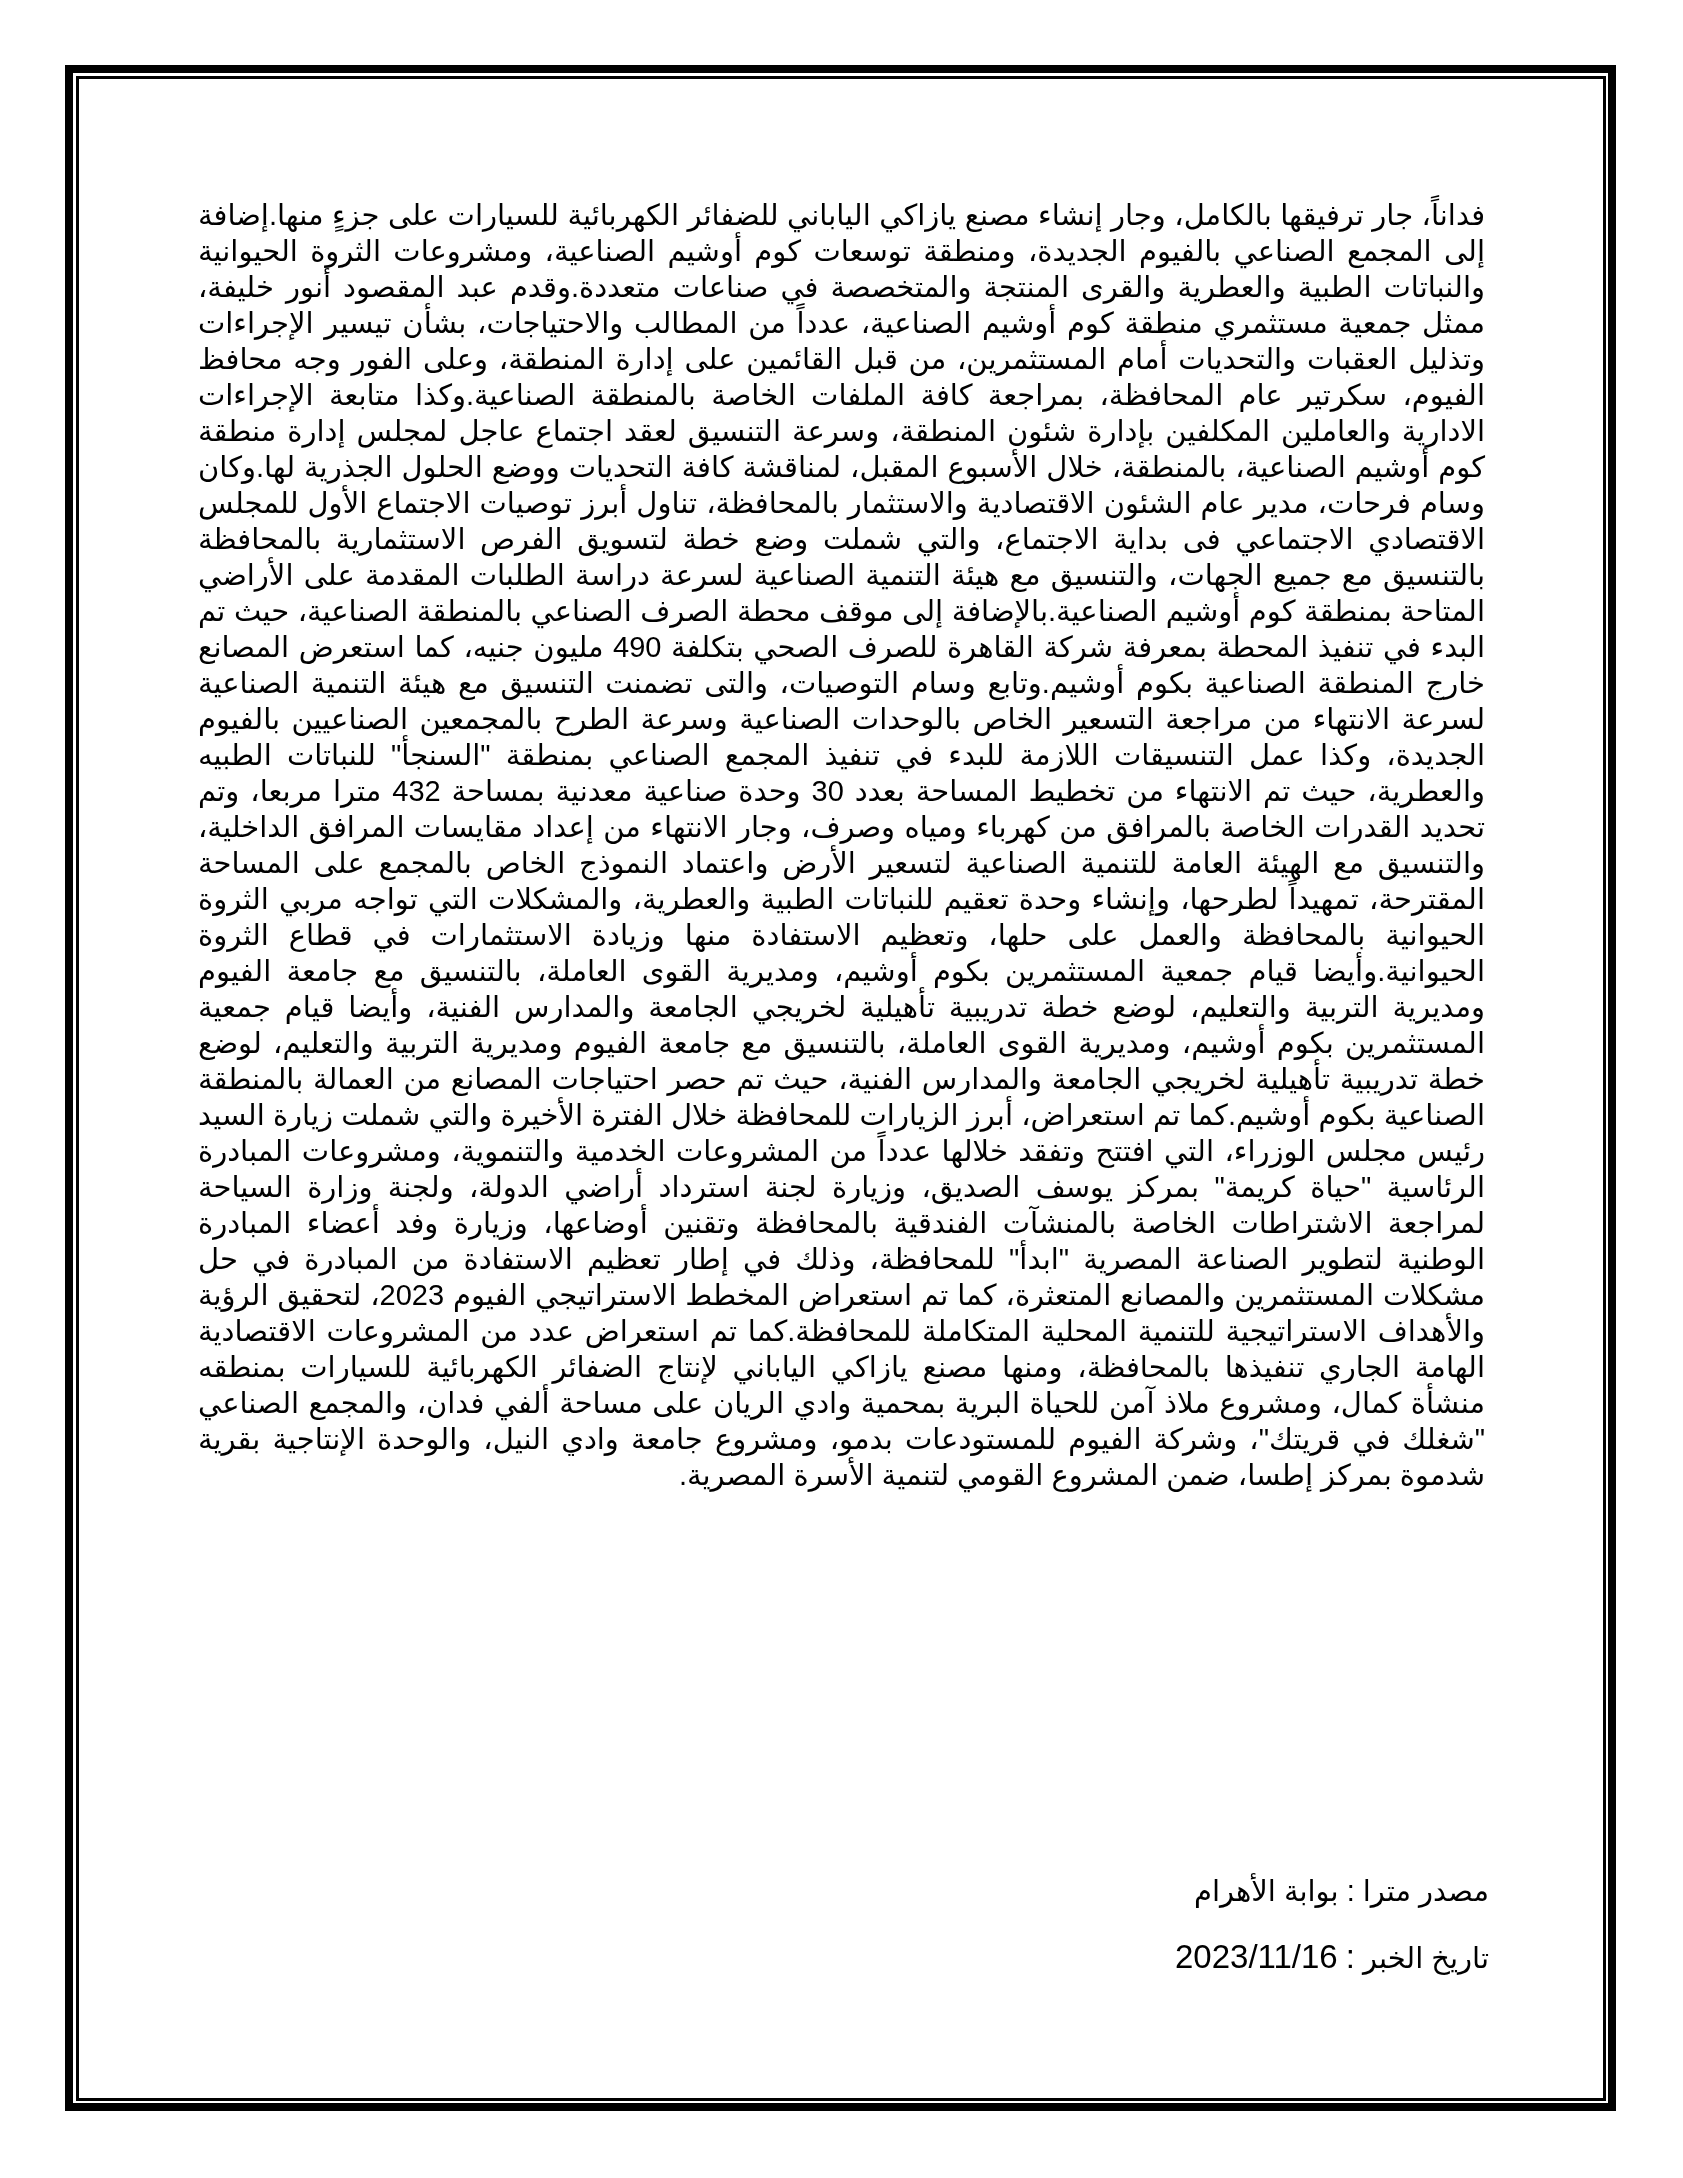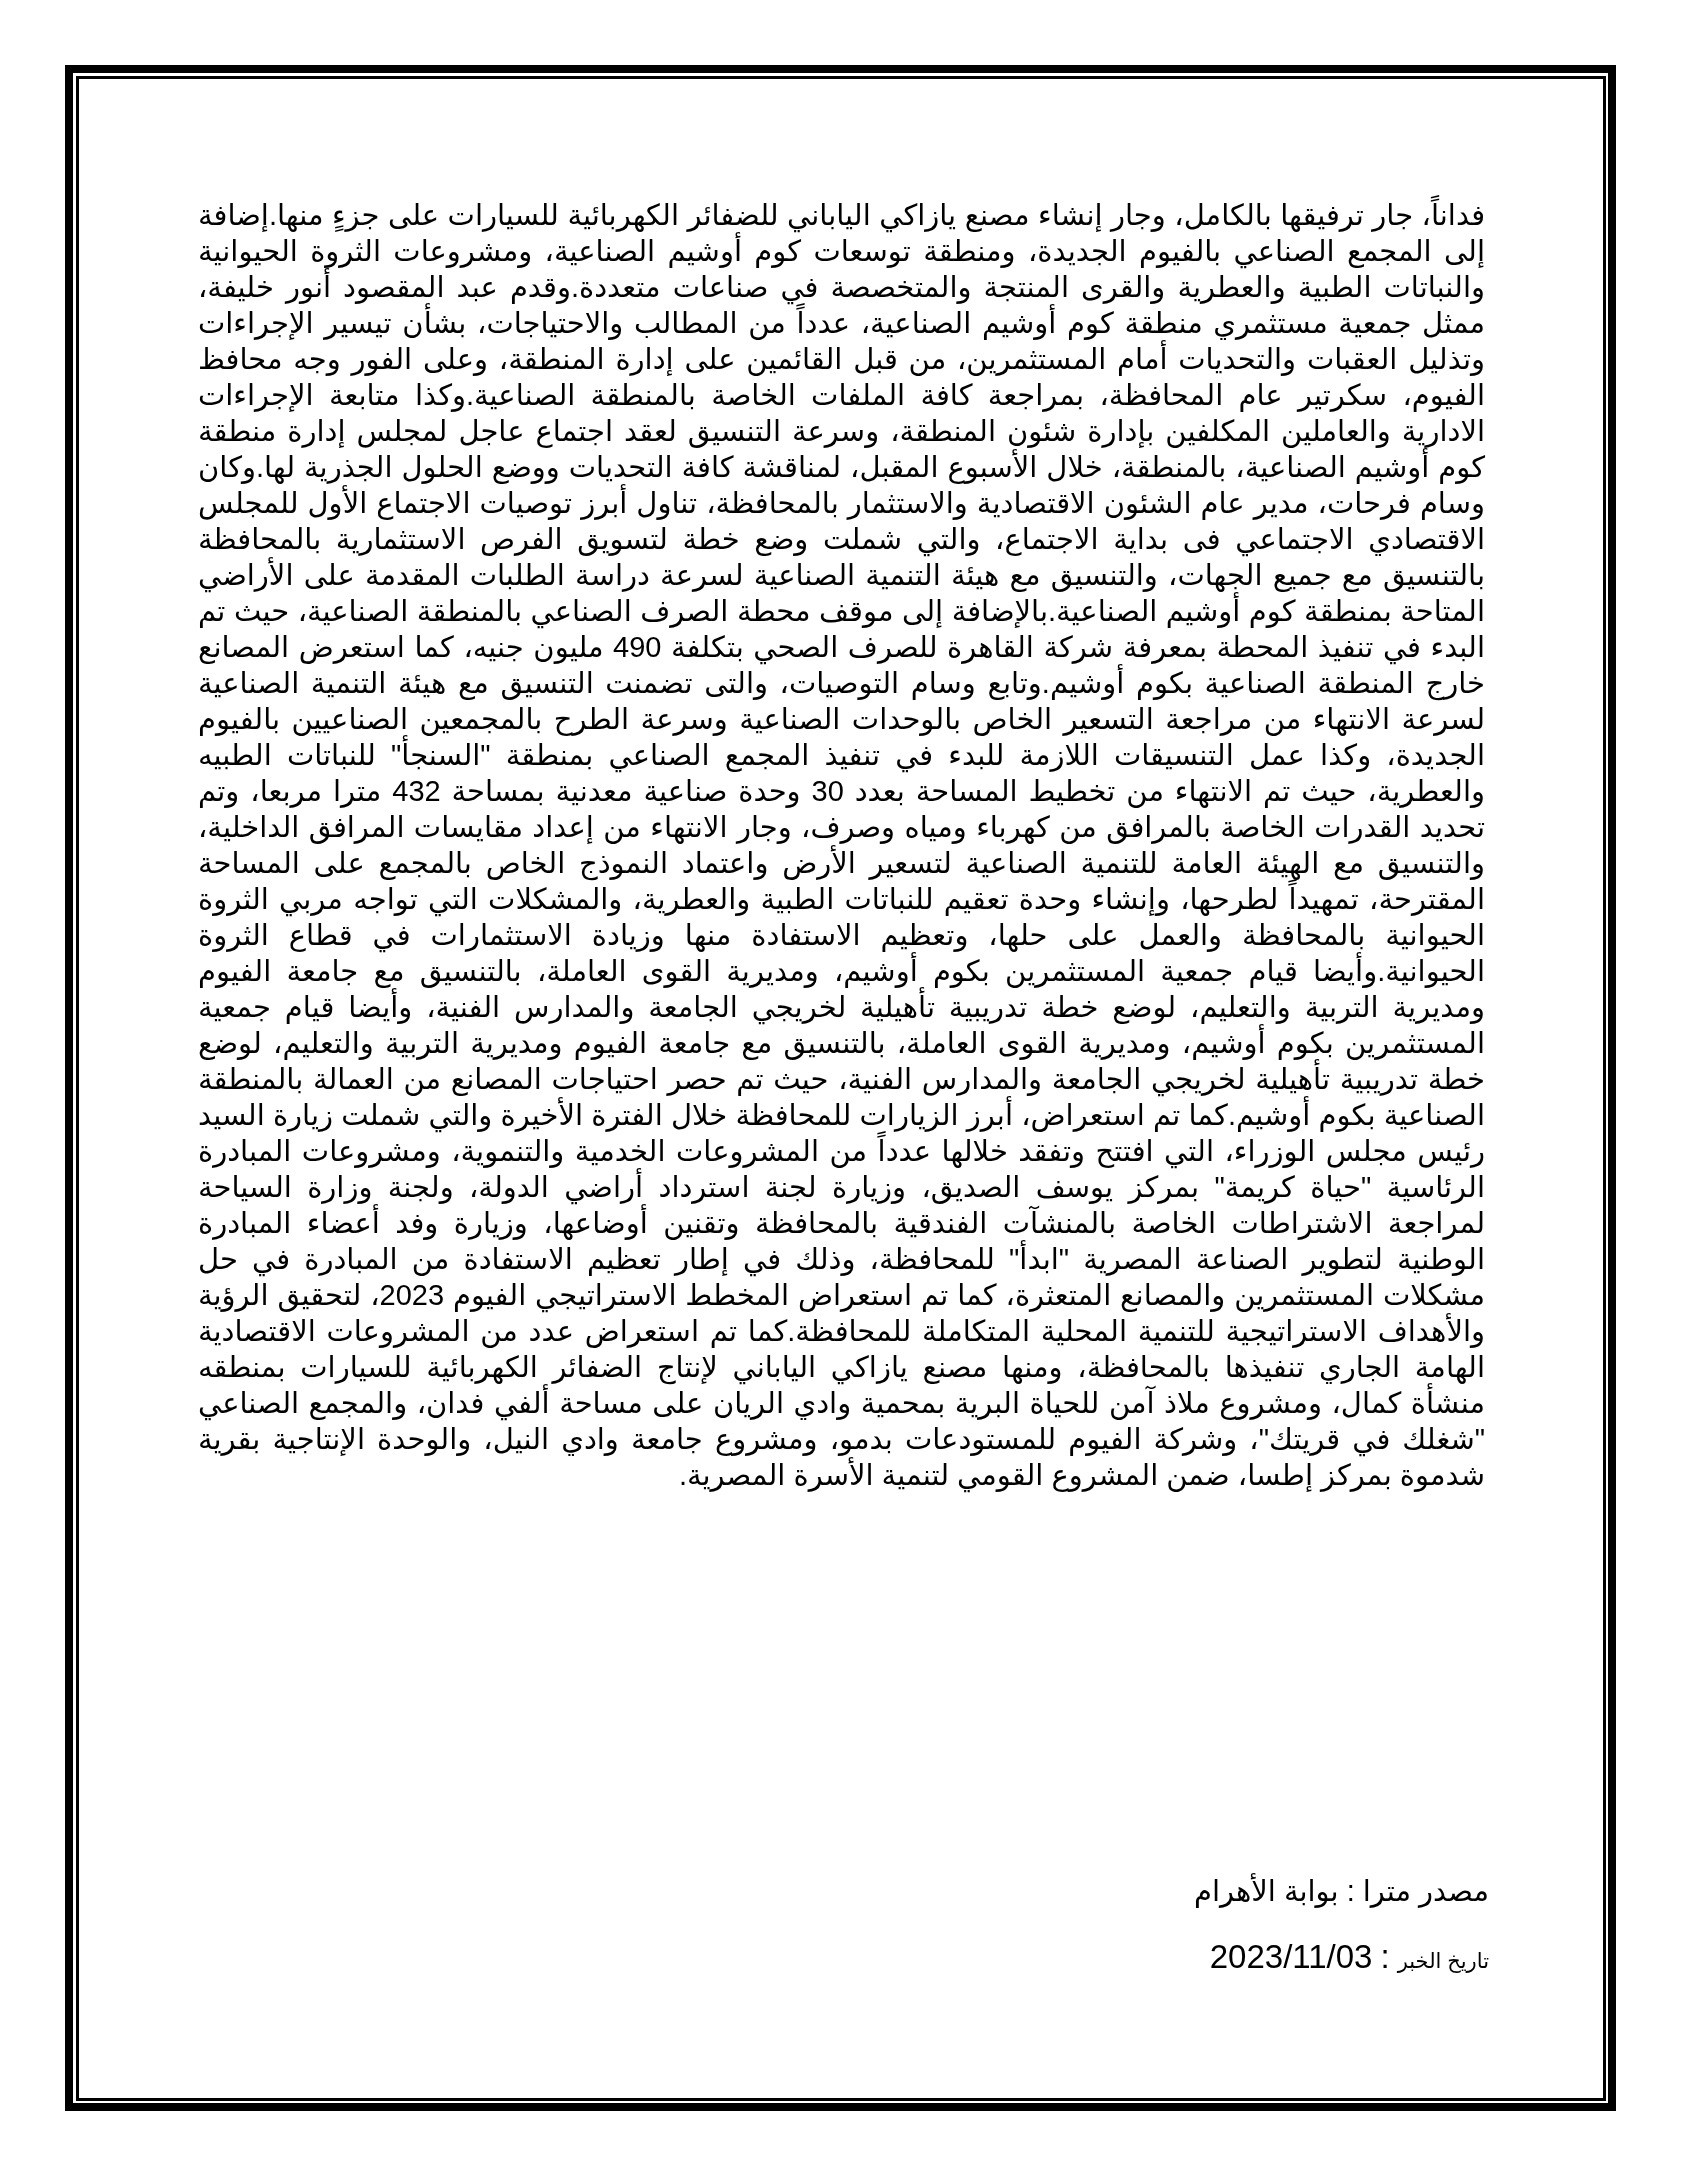--- a/index.html
+++ b/index.html
@@ -69,15 +69,15 @@
 
 <div class="article">
   <p class="article-body">فداناً، جار ترفيقها بالكامل، وجار إنشاء مصنع يازاكي الياباني للضفائر الكهربائية للسيارات على جزءٍ منها.إضافة إلى المجمع الصناعي بالفيوم الجديدة، ومنطقة توسعات كوم أوشيم الصناعية، ومشروعات الثروة الحيوانية والنباتات الطبية والعطرية والقرى المنتجة والمتخصصة في صناعات متعددة.وقدم عبد المقصود أنور خليفة، ممثل جمعية مستثمري منطقة كوم أوشيم الصناعية، عدداً من المطالب والاحتياجات، بشأن تيسير الإجراءات وتذليل العقبات والتحديات أمام المستثمرين، من قبل القائمين على إدارة المنطقة، وعلى الفور وجه محافظ الفيوم، سكرتير عام المحافظة، بمراجعة كافة الملفات الخاصة بالمنطقة الصناعية.وكذا متابعة الإجراءات الادارية والعاملين المكلفين بإدارة شئون المنطقة، وسرعة التنسيق لعقد اجتماع عاجل لمجلس إدارة منطقة كوم أوشيم الصناعية، بالمنطقة، خلال الأسبوع المقبل، لمناقشة كافة التحديات ووضع الحلول الجذرية لها.وكان وسام فرحات، مدير عام الشئون الاقتصادية والاستثمار بالمحافظة، تناول أبرز توصيات الاجتماع الأول للمجلس الاقتصادي الاجتماعي فى بداية الاجتماع، والتي شملت وضع خطة لتسويق الفرص الاستثمارية بالمحافظة بالتنسيق مع جميع الجهات، والتنسيق مع هيئة التنمية الصناعية لسرعة دراسة الطلبات المقدمة على الأراضي المتاحة بمنطقة كوم أوشيم الصناعية.بالإضافة إلى موقف محطة الصرف الصناعي بالمنطقة الصناعية، حيث تم البدء في تنفيذ المحطة بمعرفة شركة القاهرة للصرف الصحي بتكلفة 490 مليون جنيه، كما استعرض المصانع خارج المنطقة الصناعية بكوم أوشيم.وتابع وسام التوصيات، والتى تضمنت التنسيق مع هيئة التنمية الصناعية لسرعة الانتهاء من مراجعة التسعير الخاص بالوحدات الصناعية وسرعة الطرح بالمجمعين الصناعيين بالفيوم الجديدة، وكذا عمل التنسيقات اللازمة للبدء في تنفيذ المجمع الصناعي بمنطقة "السنجأ" للنباتات الطبيه والعطرية، حيث تم الانتهاء من تخطيط المساحة بعدد 30 وحدة صناعية معدنية بمساحة 432 مترا مربعا، وتم تحديد القدرات الخاصة بالمرافق من كهرباء ومياه وصرف، وجار الانتهاء من إعداد مقايسات المرافق الداخلية، والتنسيق مع الهيئة العامة للتنمية الصناعية لتسعير الأرض واعتماد النموذج الخاص بالمجمع على المساحة المقترحة، تمهيداً لطرحها، وإنشاء وحدة تعقيم للنباتات الطبية والعطرية، والمشكلات التي تواجه مربي الثروة الحيوانية بالمحافظة والعمل على حلها، وتعظيم الاستفادة منها وزيادة الاستثمارات في قطاع الثروة الحيوانية.وأيضا قيام جمعية المستثمرين بكوم أوشيم، ومديرية القوى العاملة، بالتنسيق مع جامعة الفيوم ومديرية التربية والتعليم، لوضع خطة تدريبية تأهيلية لخريجي الجامعة والمدارس الفنية، وأيضا قيام جمعية المستثمرين بكوم أوشيم، ومديرية القوى العاملة، بالتنسيق مع جامعة الفيوم ومديرية التربية والتعليم، لوضع خطة تدريبية تأهيلية لخريجي الجامعة والمدارس الفنية، حيث تم حصر احتياجات المصانع من العمالة بالمنطقة الصناعية بكوم أوشيم.كما تم استعراض، أبرز الزيارات للمحافظة خلال الفترة الأخيرة والتي شملت زيارة السيد رئيس مجلس الوزراء، التي افتتح وتفقد خلالها عدداً من المشروعات الخدمية والتنموية، ومشروعات المبادرة الرئاسية "حياة كريمة" بمركز يوسف الصديق، وزيارة لجنة استرداد أراضي الدولة، ولجنة وزارة السياحة لمراجعة الاشتراطات الخاصة بالمنشآت الفندقية بالمحافظة وتقنين أوضاعها، وزيارة وفد أعضاء المبادرة الوطنية لتطوير الصناعة المصرية "ابدأ" للمحافظة، وذلك في إطار تعظيم الاستفادة من المبادرة في حل مشكلات المستثمرين والمصانع المتعثرة، كما تم استعراض المخطط الاستراتيجي الفيوم 2023، لتحقيق الرؤية والأهداف الاستراتيجية للتنمية المحلية المتكاملة للمحافظة.كما تم استعراض عدد من المشروعات الاقتصادية الهامة الجاري تنفيذها بالمحافظة، ومنها مصنع يازاكي الياباني لإنتاج الضفائر الكهربائية للسيارات بمنطقه منشأة كمال، ومشروع ملاذ آمن للحياة البرية بمحمية وادي الريان على مساحة ألفي فدان، والمجمع الصناعي "شغلك في قريتك"، وشركة الفيوم للمستودعات بدمو، ومشروع جامعة وادي النيل، والوحدة الإنتاجية بقرية شدموة بمركز إطسا، ضمن المشروع القومي لتنمية الأسرة المصرية.</p>
 </div>
 
 <div class="meta source">
   <span>مصدر مترا</span><span class="sep">:</span><span>بوابة الأهرام</span>
 </div>
 
 <div class="meta date">
-  <span style="font-size:21px;">تاريخ الخبر</span><span class="sep">:</span><span dir="ltr">2023/11/03</span>
+  <span style="font-size:29px;">تاريخ الخبر</span><span class="sep">:</span><span dir="ltr">2023/11/16</span>
 </div>
 
 
 </body></html>

